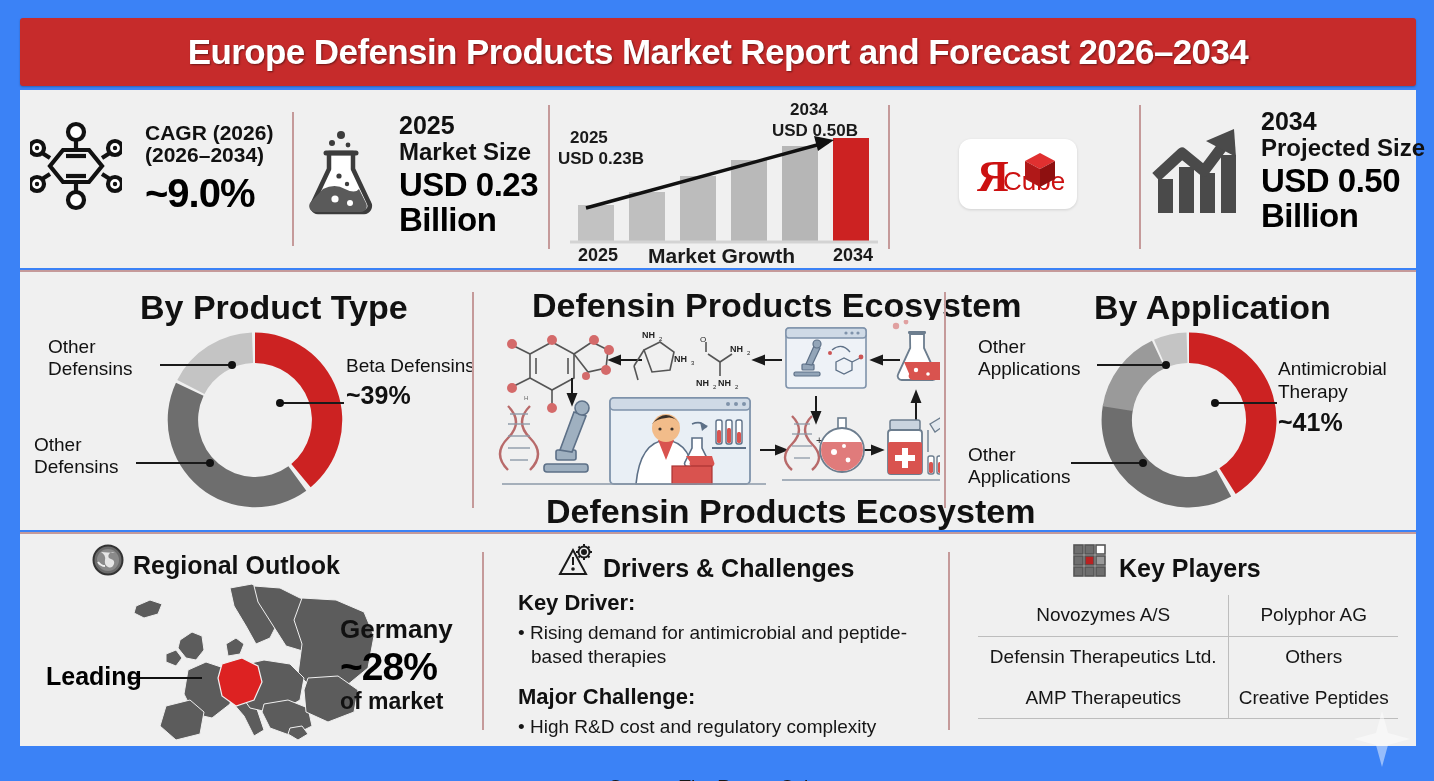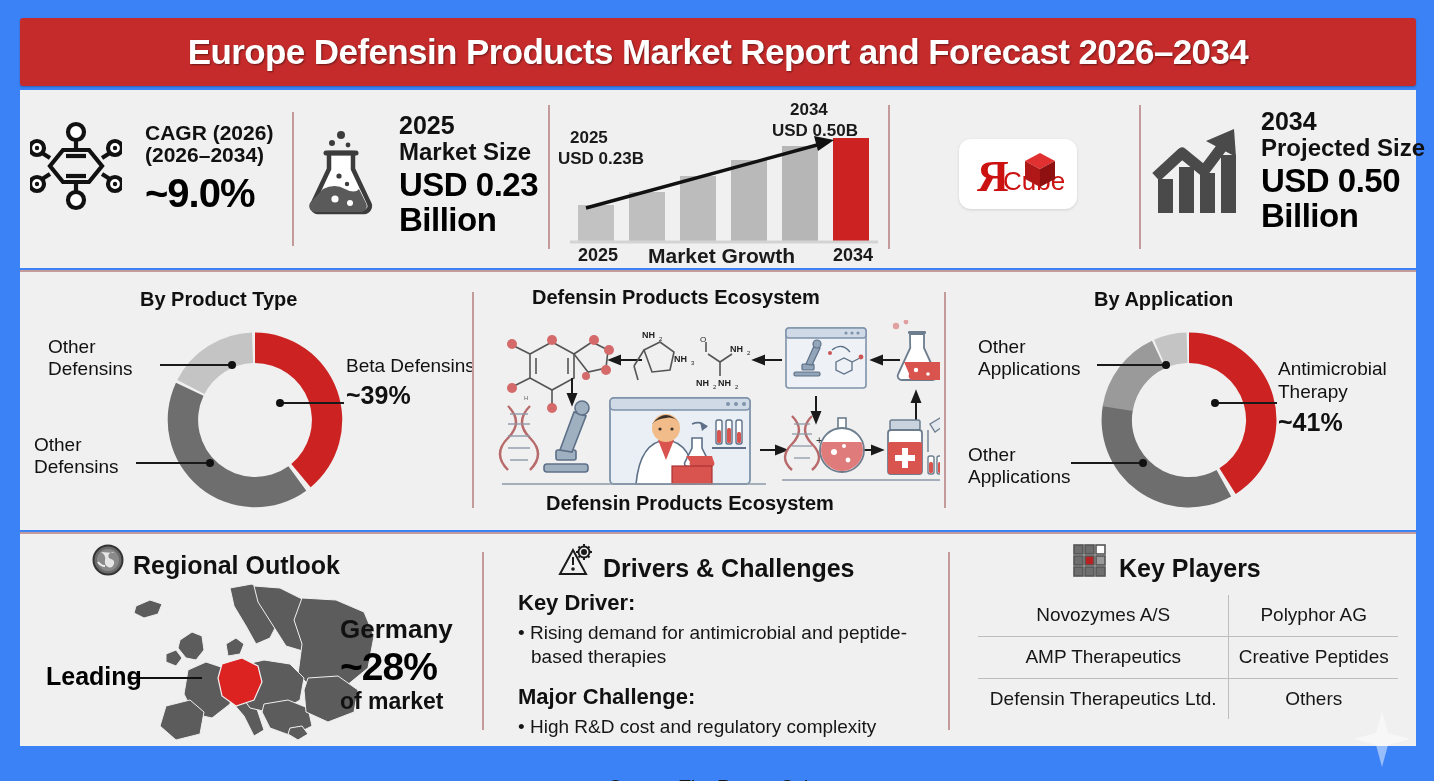--- a/index.html
+++ b/index.html
@@ -44,21 +44,21 @@
   .growth { position:absolute; left:556px; top:100px; width:330px; height:168px; }
   .growth-caption { position:absolute; font-size:16px; font-weight:bold; color:#1a1a1a; white-space:nowrap; }
 
   
   .logo-box {
     position:absolute; left:959px; top:139px; width:118px; height:70px;
     background:#fff; border-radius:12px; box-shadow:0 1px 3px rgba(0,0,0,.13);
   }
 
   
-  .sect-title { position:absolute; font-size:20px; font-weight:bold; color:#111; white-space:nowrap; }
+  .sect-title { position:absolute; font-size:34px; font-weight:bold; color:#111; white-space:nowrap; }
   .lbl { position:absolute; font-size:19px; color:#111; line-height:1.18; }
   .lbl-b { font-weight:bold; font-size:21px; }
 
   
   .panel-head { position:absolute; display:flex; align-items:flex-end; gap:9px; }
   .panel-head-txt { font-size:25px; font-weight:bold; color:#111; white-space:nowrap; }
 
   .dc-h { font-size:22px; font-weight:bold; color:#111; }
   .dc-li { font-size:19px; color:#161616; line-height:1.24; }
 
@@ -624,27 +624,27 @@
     <span class="panel-head-txt">Key Players</span>
   </div>
 
   <table class="players" cellspacing="0">
     <tbody>
         <tr>
       <td class="rb bb">Novozymes A/S</td>
       <td class="bb">Polyphor AG</td>
     </tr>
     <tr>
+      <td class="rb">Defensin Therapeutics Ltd.</td>
+      <td>Others</td>
+    </tr>
+    <tr>
       <td class="rb bb">AMP Therapeutics</td>
       <td class="bb">Creative Peptides</td>
     </tr>
-    <tr>
-      <td class="rb">Defensin Therapeutics Ltd.</td>
-      <td>Others</td>
-    </tr>
   </tbody>
     </table>
 
   <svg class="sparkle" width="60" height="60" viewBox="0 0 60 60">
     <path d="M30,4 L36,26 L58,32 L36,38 L30,60 L24,38 L2,32 L24,26 Z" fill="#ffffff" opacity=".85"></path>
   </svg>
 
   <div class="source">Source: The Report Cube</div>
 </div>
 

